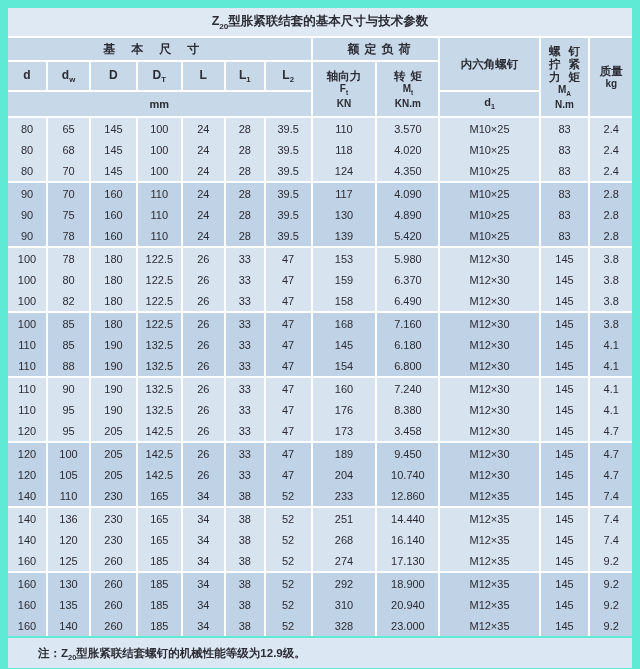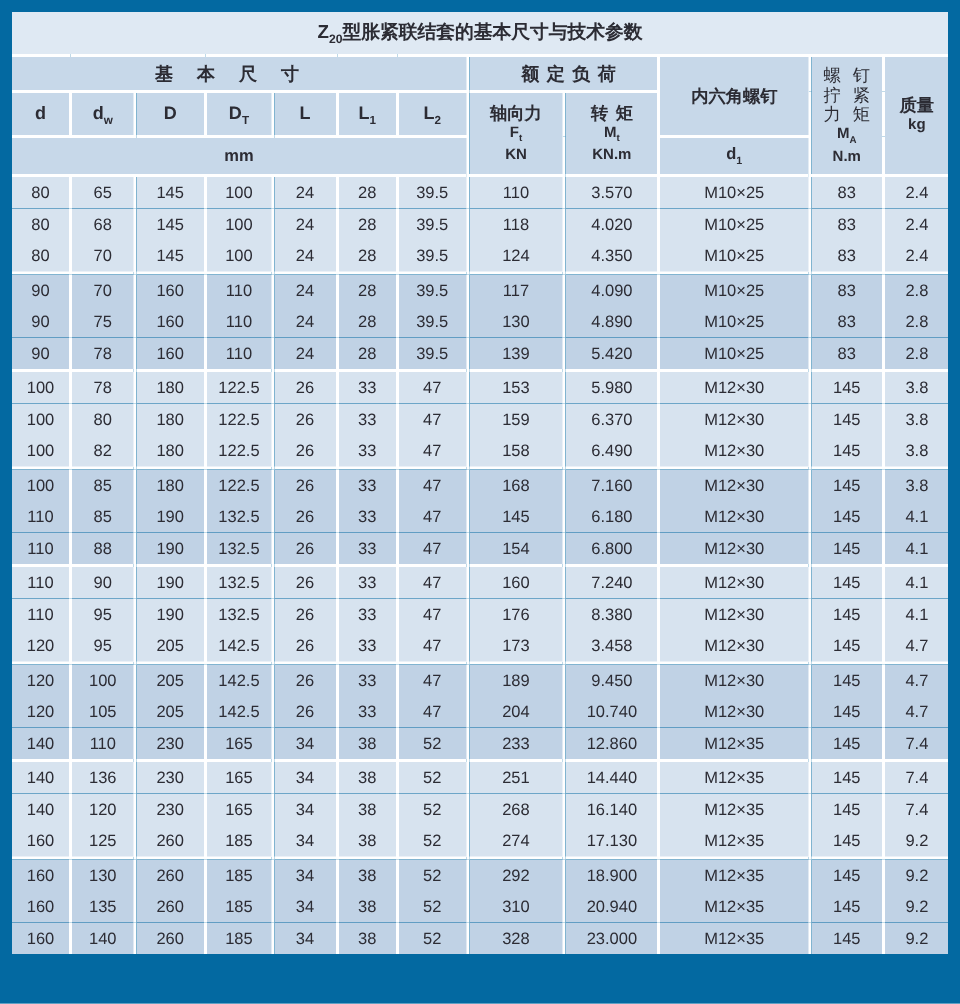--- a/index.html
+++ b/index.html
@@ -11,21 +11,21 @@
     --text:#2c2c34;
     --separator:#ffffff;
   }
   html,body{margin:0;padding:0;}
   body{
     width:640px;height:669px;
     background:#ffffff;
     font-family:"Liberation Sans","DejaVu Sans",sans-serif;
     color:var(--text);
   }
-  .page{width:640px;height:669px;padding:8px;box-sizing:border-box;background:#0369a1;}
+  .page{width:640px;height:669px;padding:8px;box-sizing:border-box;background:#5eead4;}
   table.spec{
     width:624px;
     border-collapse:collapse;
     table-layout:fixed;
   }
   th,td{
     padding:0;
     text-align:center;
     vertical-align:middle;
     border-left:2px solid var(--separator);
@@ -38,21 +38,21 @@
     background:var(--title-bg);
     height:28px;
     font-size:12.5px;
     font-weight:bold;
   }
   .group-row th{height:22px;font-size:12px;font-weight:bold;}
   .cols-row th{height:28px;font-size:12px;font-weight:bold;}
   .unit-row th{height:24px;font-size:11px;font-weight:bold;}
   .spaced-wide{letter-spacing:16px;text-indent:16px;}
   .spaced-mid{letter-spacing:5px;text-indent:5px;margin-left:12px;}
-  .cn-line{font-size:11.5px;font-weight:normal;line-height:13px;letter-spacing:8px;text-indent:8px;}
+  .cn-line{font-size:11.5px;font-weight:bold;line-height:13px;letter-spacing:8px;text-indent:8px;}
   .sym-line{font-size:10px;font-weight:bold;line-height:11px;}
   .unit-line{font-size:10px;font-weight:bold;line-height:11px;}
   .stack div{margin:0;}
   .hdr-cn{font-size:11.5px;font-weight:bold;line-height:13px;}
   sub{font-size:0.65em;}
   tbody td{
     height:21px;
     font-size:11px;
     color:var(--text);
   }
@@ -466,13 +466,14 @@
           <td>38</td>
           <td>52</td>
           <td>328</td>
           <td>23.000</td>
           <td>M12×35</td>
           <td>145</td>
           <td>9.2</td>
         </tr>
       </tbody>
   </table>
+  <div class="note"><span>注：</span><span>Z</span><sub>20</sub><span>型胀紧联结套螺钉的机械性能等级为12.9级。</span></div>
 </div>
 
 </body></html>

